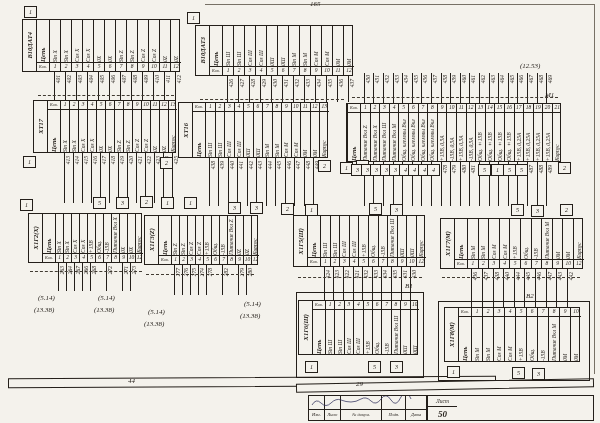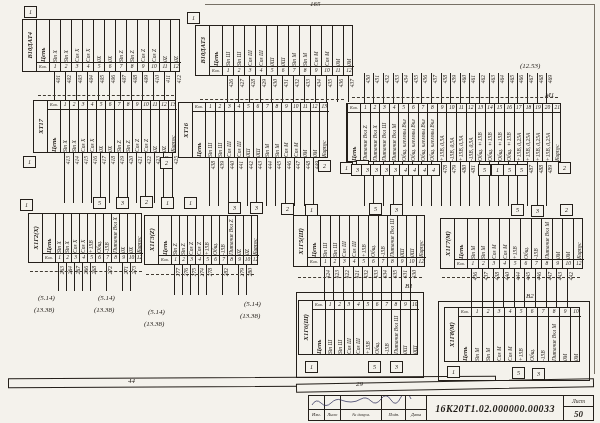--- a/index.html
+++ b/index.html
@@ -67,21 +67,20 @@
         </svg>
       </div>
       <div class="lbl-row">
         <div class="w1">Изм.</div>
         <div class="w2">Лист</div>
         <div class="w3">№ докум.</div>
         <div class="w4">Подп.</div>
         <div class="w5">Дата</div>
       </div>
     </div>
-    <div class="stamp-doc">16К20Т1.02.000000.00033</div>
     <div class="stamp-sheet">
       <div class="sl">Лист</div>
       <div class="sn">50</div>
     </div>
   </div>
 
   <div class="layer" id="layer">
       <div class="enc" style="left: 296px; top: 292px; width: 128px; height: 86px;"></div>
       <div class="enc" style="left: 438px; top: 301px; width: 152px; height: 80px;"></div>
       <div class="tbl" style="left: 22px; top: 19px; width: 158px; height: 53px;">

